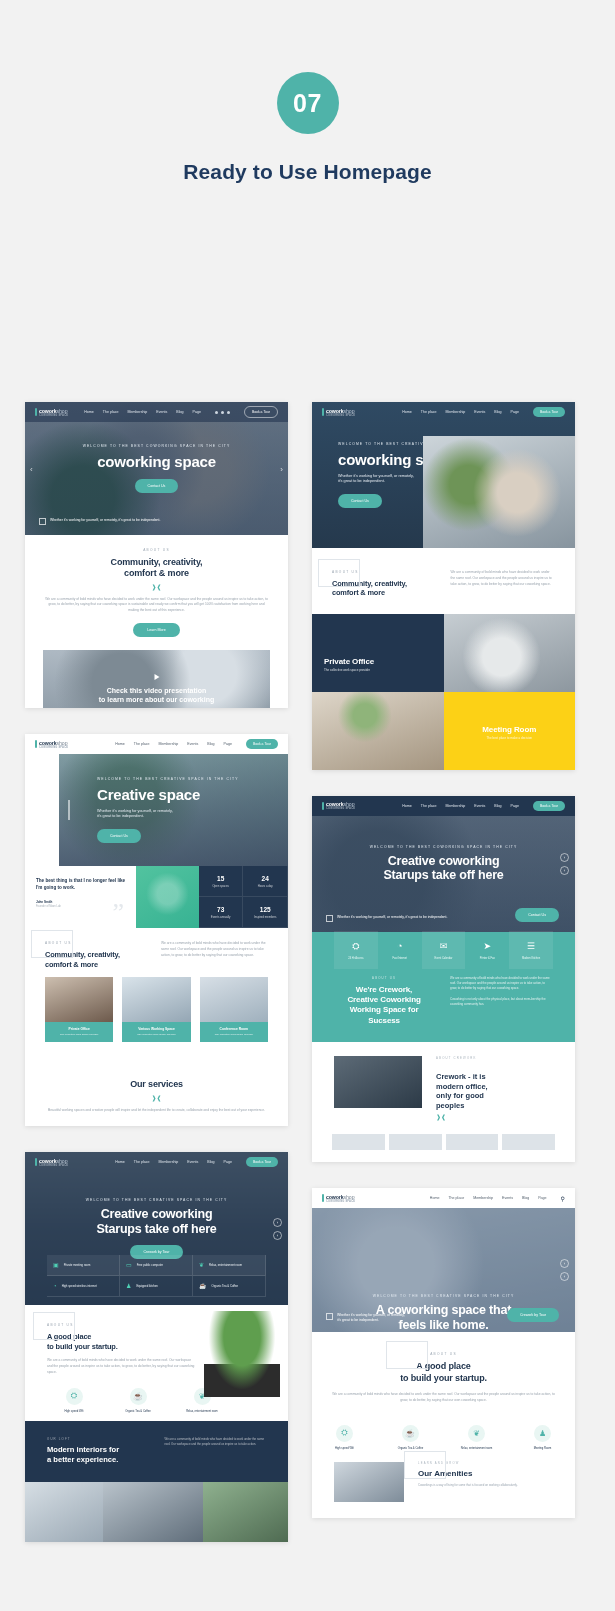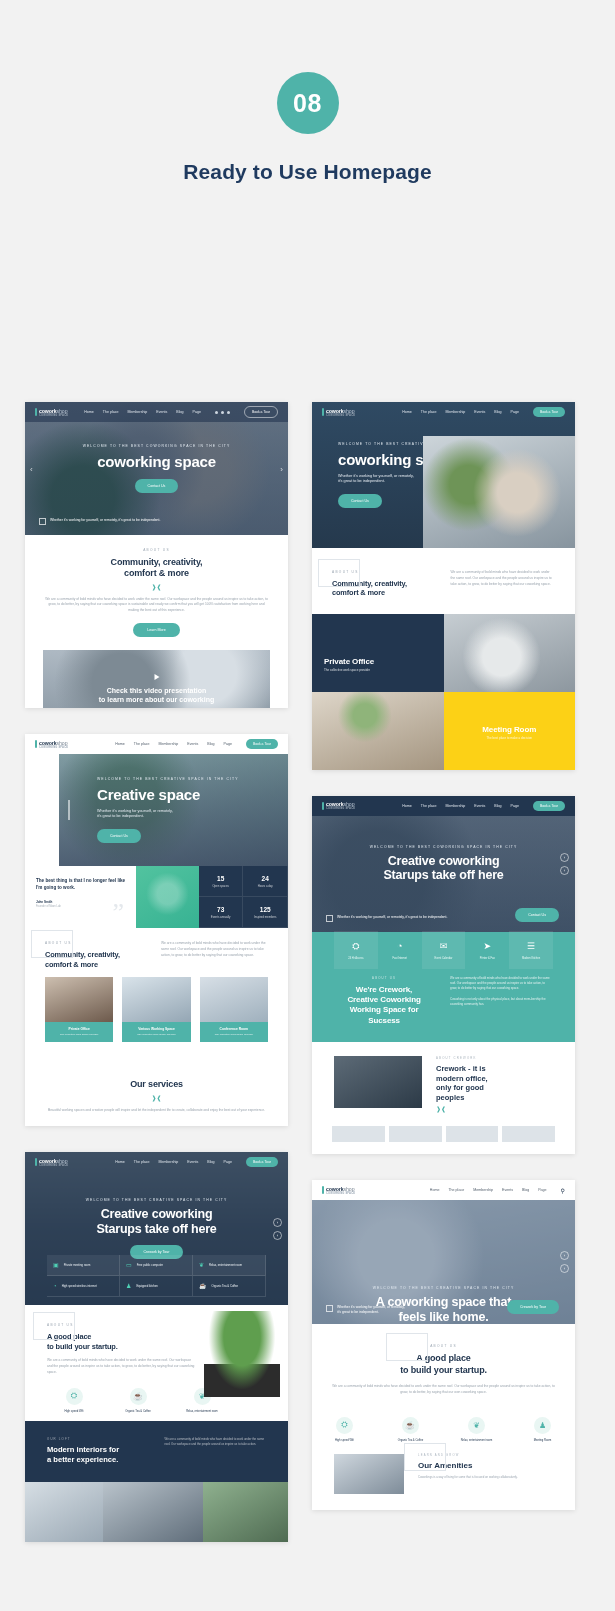--- a/index.html
+++ b/index.html
@@ -195,21 +195,21 @@
   .teal-txt .eye { font-size:2.8px; letter-spacing:1.2px; color:rgba(255,255,255,.7); text-transform:uppercase;}
   .teal-txt h4 { font-size:8px; color:#fff; font-weight:600; line-height:1.3; margin-top:5px; letter-spacing:-.1px;}
   .teal-txt .rgt { flex:1.05; }
   .teal-txt .rgt p { font-size:2.9px; color:rgba(255,255,255,.82); line-height:1.8; }
   .teal-txt .rgt p + p { margin-top:6px; }
 
   
   .split { display:flex; gap:14px; padding:14px 22px; align-items:flex-start; }
   .split .im { width:88px; height:52px; background: linear-gradient(150deg,#5d6b77,#2c3a47); flex:none; }
   .split .tx .eye { font-size:2.8px; letter-spacing:1.2px; color:#a9b3bd; text-transform:uppercase; }
-  .split .tx h4 { font-size:7.5px; color:#22364f; font-weight:600; line-height:1.28; margin-top:4px; }
+  .split .tx h4 { font-size:7.5px; color:#22364f; font-weight:600; line-height:1.28; margin-top:12px; }
 
   
   .feat6 { position:absolute; left:22px; right:22px; bottom:8px; z-index:6;
      display:grid; grid-template-columns:repeat(3,1fr); }
   .feat6 .f { display:flex; gap:5px; align-items:center; padding:7px 6px;
      border-right:.4px solid rgba(255,255,255,.13); border-bottom:.4px solid rgba(255,255,255,.13); }
   .feat6 .f:nth-child(-n+3){ background: rgba(255,255,255,.07); }
   .feat6 .gl { color:#4fd0b5; font-size:6px; line-height:1; }
   .feat6 .lb { color:#eef3f7; font-size:2.8px; }
 
@@ -241,21 +241,21 @@
   .blogrow .tx h4 { font-size:8px; color:#22364f; font-weight:600; margin-top:4px; }
   .blogrow .tx p { font-size:2.8px; color:#9aa5b0; line-height:1.8; margin-top:5px; }
 
   .thumbstrip { display:flex; gap:4px; padding:0 20px 12px; }
   .thumbstrip div { flex:1; height:16px; background:#dde3e8; }
 </style>
 </head>
 <body>
 
 <div class="page-header">
-  <div class="num-circle">08</div>
+  <div class="num-circle">07</div>
   <div class="page-title">Ready to Use Homepage</div>
 </div>
 
 <div class="gallery">
 
   <div class="col col-left">
 
     <div class="mock">
       <div class="hero ph1" style="height:133px">
         <div class="veil veil-blue"></div>

